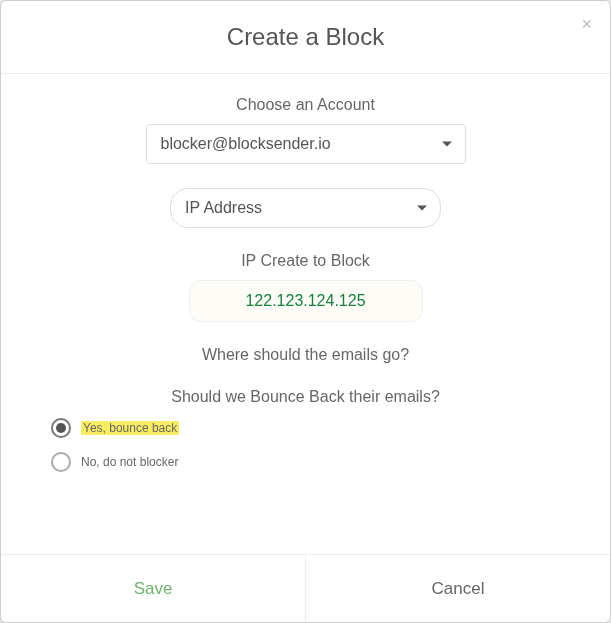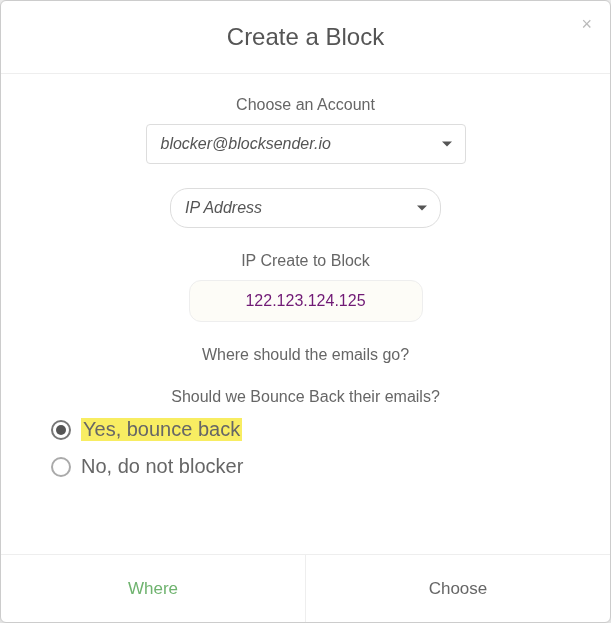--- a/index.html
+++ b/index.html
@@ -16,49 +16,49 @@
     .close-btn {
       position: absolute; top: 14px; right: 18px; font-size: 18px; color: #bbb;
       cursor: pointer; background: none; border: none; line-height: 1;
     }
     .modal-body {
       flex: 1; padding: 22px 50px 10px 50px; overflow: auto;
     }
     .form-group { margin-bottom: 24px; }
     .form-label { display: block; font-size: 16px; color: #666; margin-bottom: 10px; font-weight: 400; }
     .select-wrap {
-      position: relative; display: inline-block; font-style: italic;
+      position: relative; display: inline-block;
     }
     .select-box {
       border: 1px solid #ddd; border-radius: 4px; padding: 8px 40px 8px 14px;
       font-size: 16px; color: #555; background: #fff; cursor: pointer;
       height: 40px; display: flex; align-items: center;
     }
     .select-account { width: 320px; }
     .select-small { width: 271px; border-radius: 18px; }
     .caret {
       position: absolute; right: 14px; top: 50%; transform: translateY(-50%);
       width: 0; height: 0; border-left: 5px solid transparent;
       border-right: 5px solid transparent; border-top: 5px solid #555;
     }
     .text-input {
       border: 1px solid #eee; border-radius: 12px; padding: 10px 14px;
-      font-size: 16px; color: #701a75; width: 234px; height: 42px;
+      font-size: 16px; color: #15803d; width: 234px; height: 42px;
       background: #fdfcf7;
     }
     .radio-group { margin-top: 12px; }
     .radio-item { display: flex; align-items: center; margin-bottom: 14px; cursor: pointer; }
     .radio-circle {
       width: 20px; height: 20px; border: 2px solid #aaa; border-radius: 50%;
       margin-right: 10px; display: flex; align-items: center; justify-content: center;
       flex-shrink: 0;
     }
     .radio-circle.checked { border-color: #777; }
     .radio-dot { width: 10px; height: 10px; border-radius: 50%; background: #555; }
-    .radio-label { font-size: 20px; color: #666; }
+    .radio-label { font-size: 12px; color: #666; }
     .highlight { background: #f8ed62; padding: 0 2px; }
     .modal-footer {
       display: flex; border-top: 1px solid #eee; height: 68px;
     }
     .footer-btn {
       flex: 1; display: flex; align-items: center; justify-content: center;
       font-size: 17px; cursor: pointer; background: none; border: none;
     }
     .btn-save { color: #6fb36f; border-right: 1px solid #eee; }
     .btn-cancel { color: #666; }
@@ -114,16 +114,16 @@
         <div class="radio-item">
           <span class="radio-circle"></span>
           <span class="radio-label">No, do not blocker</span>
         </div>
       </div>
     </div>
 
   </div>
 
   <div class="modal-footer">
-    <button class="footer-btn btn-save">Where</button>
-    <button class="footer-btn btn-cancel">Choose</button>
+    <button class="footer-btn btn-save">Save</button>
+    <button class="footer-btn btn-cancel">Cancel</button>
   </div>
 </div>
 
 </body></html>

